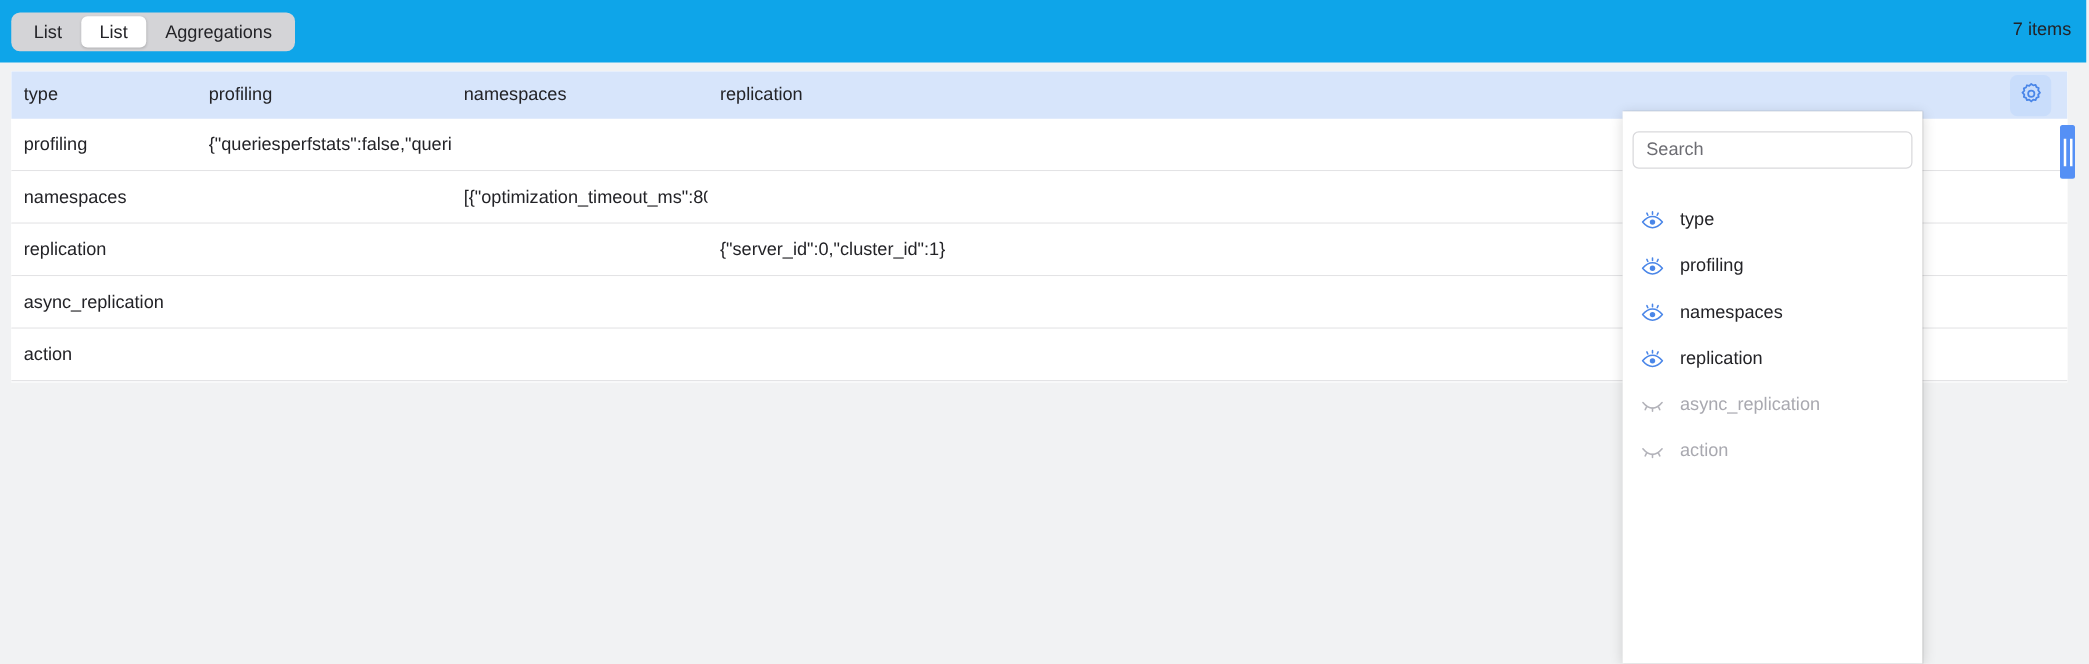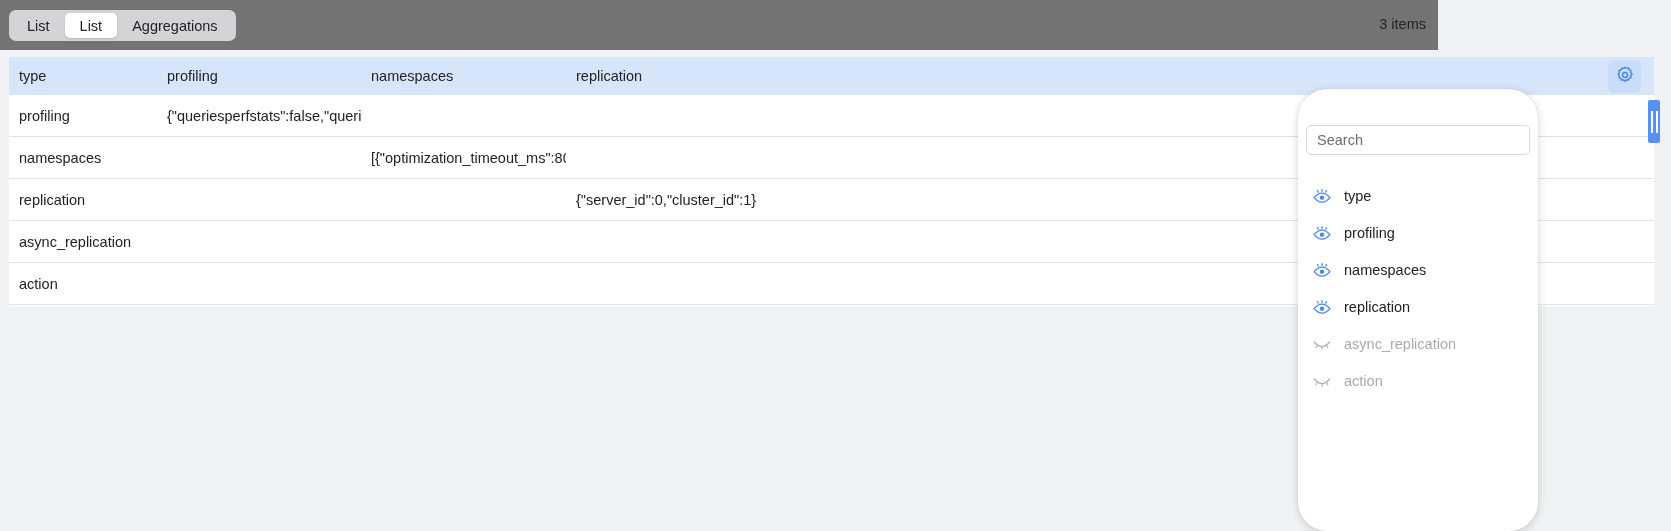--- a/index.html
+++ b/index.html
@@ -15,22 +15,22 @@
     position: relative;
     width: 1671px;
     height: 531px;
     background: #f1f2f3;
   }
 
   
   .topbar {
     position: absolute;
     left: 0; top: 0;
-    width: 1438px; height: 50px;
-    background: #737373;
+    width: 1669px; height: 50px;
+    background: #0ea5e9;
   }
 
   .tabgroup {
     position: absolute;
     left: 9px; top: 10px;
     height: 31px;
     background: #d4d4d7;
     border-radius: 7px;
     display: flex;
     align-items: center;
@@ -154,22 +154,21 @@
 
   
   .panel {
     position: absolute;
     left: 1298px; top: 89px;
     width: 240px;
     height: 442px;
     background: #ffffff;
     box-shadow: 0 2px 10px rgba(0,0,0,0.16), 0 0 1px rgba(0,0,0,0.2);
     z-index: 20;
-    padding-top: 36px;
-    border-radius: 29px;
+    padding-top: 16px;
   }
 
   .search-box {
     margin: 0 8px;
     width: 224px;
     height: 30px;
     border: 1px solid #d9d9dc;
     border-radius: 5px;
     background: #ffffff;
     padding: 0 10px;
@@ -204,21 +203,21 @@
 <body>
 
 <div class="app">
 
   <div class="topbar">
     <div class="tabgroup">
       <button class="tab">List</button>
       <button class="tab active">List</button>
       <button class="tab">Aggregations</button>
     </div>
-    <div class="itemcount">3 items</div>
+    <div class="itemcount">7 items</div>
   </div>
 
   <div class="gridwrap">
 
     <div class="grid-header">
       <div class="cell col0">type</div>
       <div class="cell col1">profiling</div>
       <div class="cell col2">namespaces</div>
       <div class="cell col3">replication</div>
     </div>

